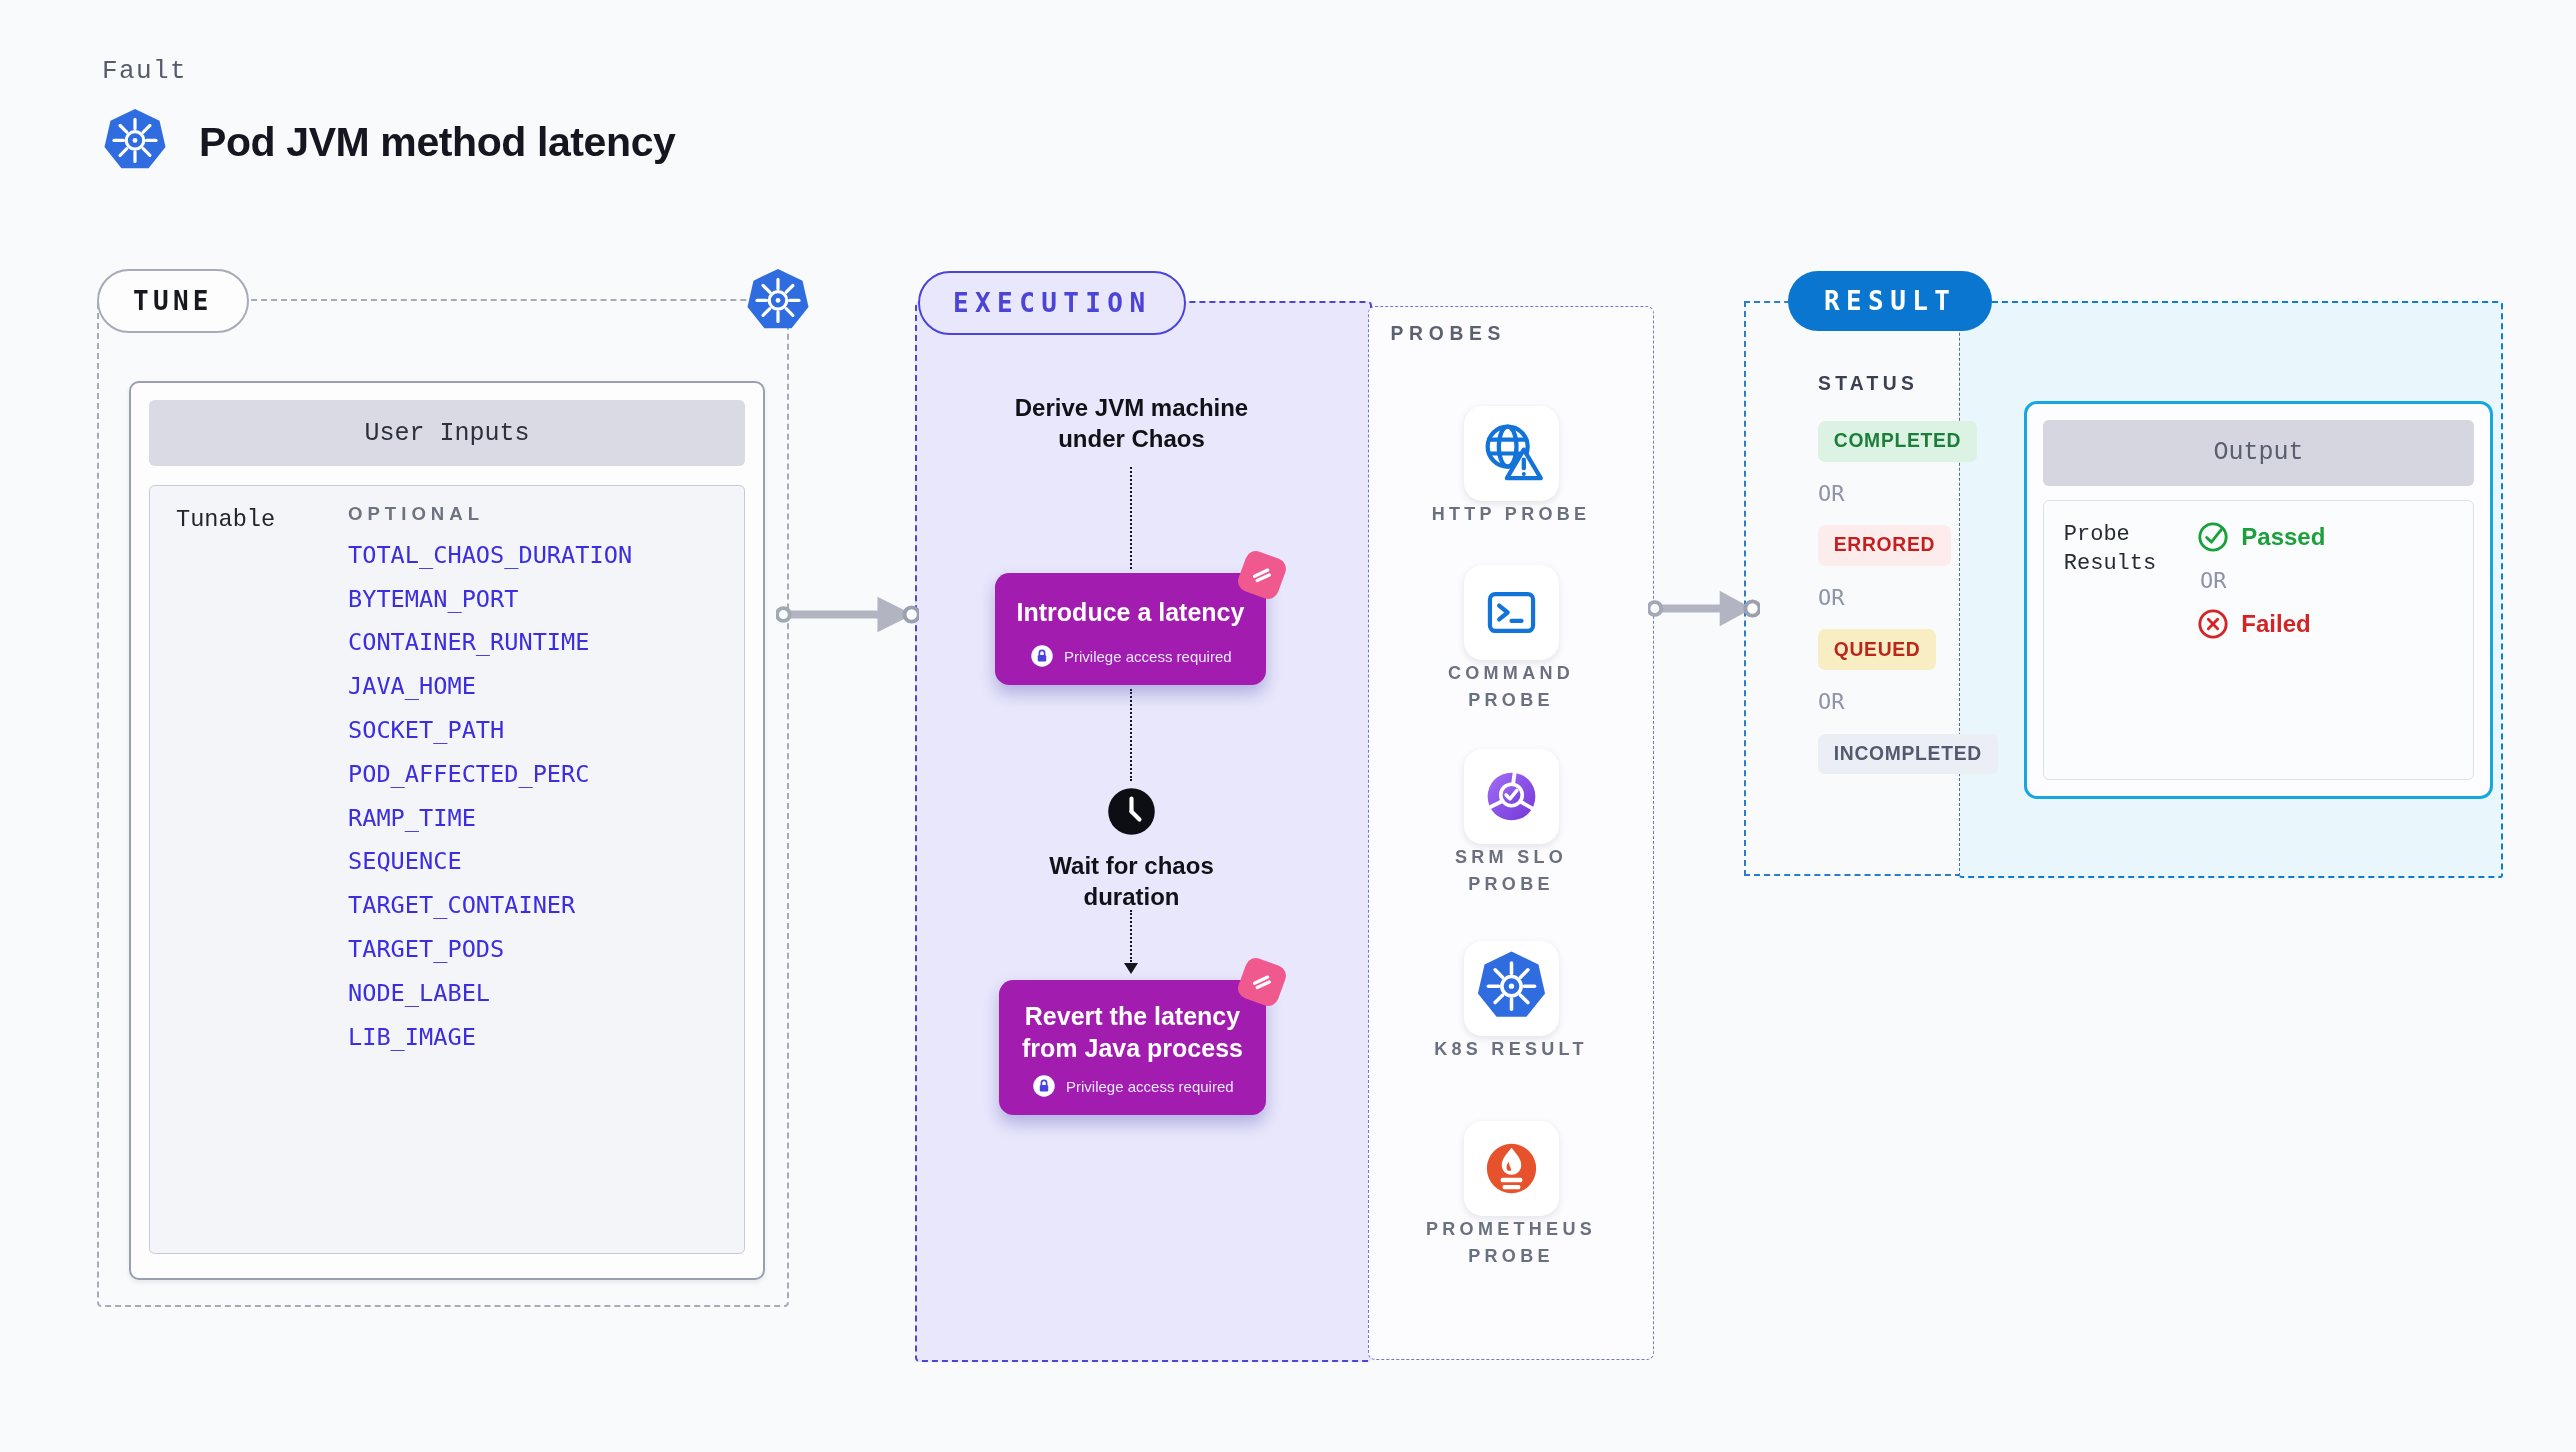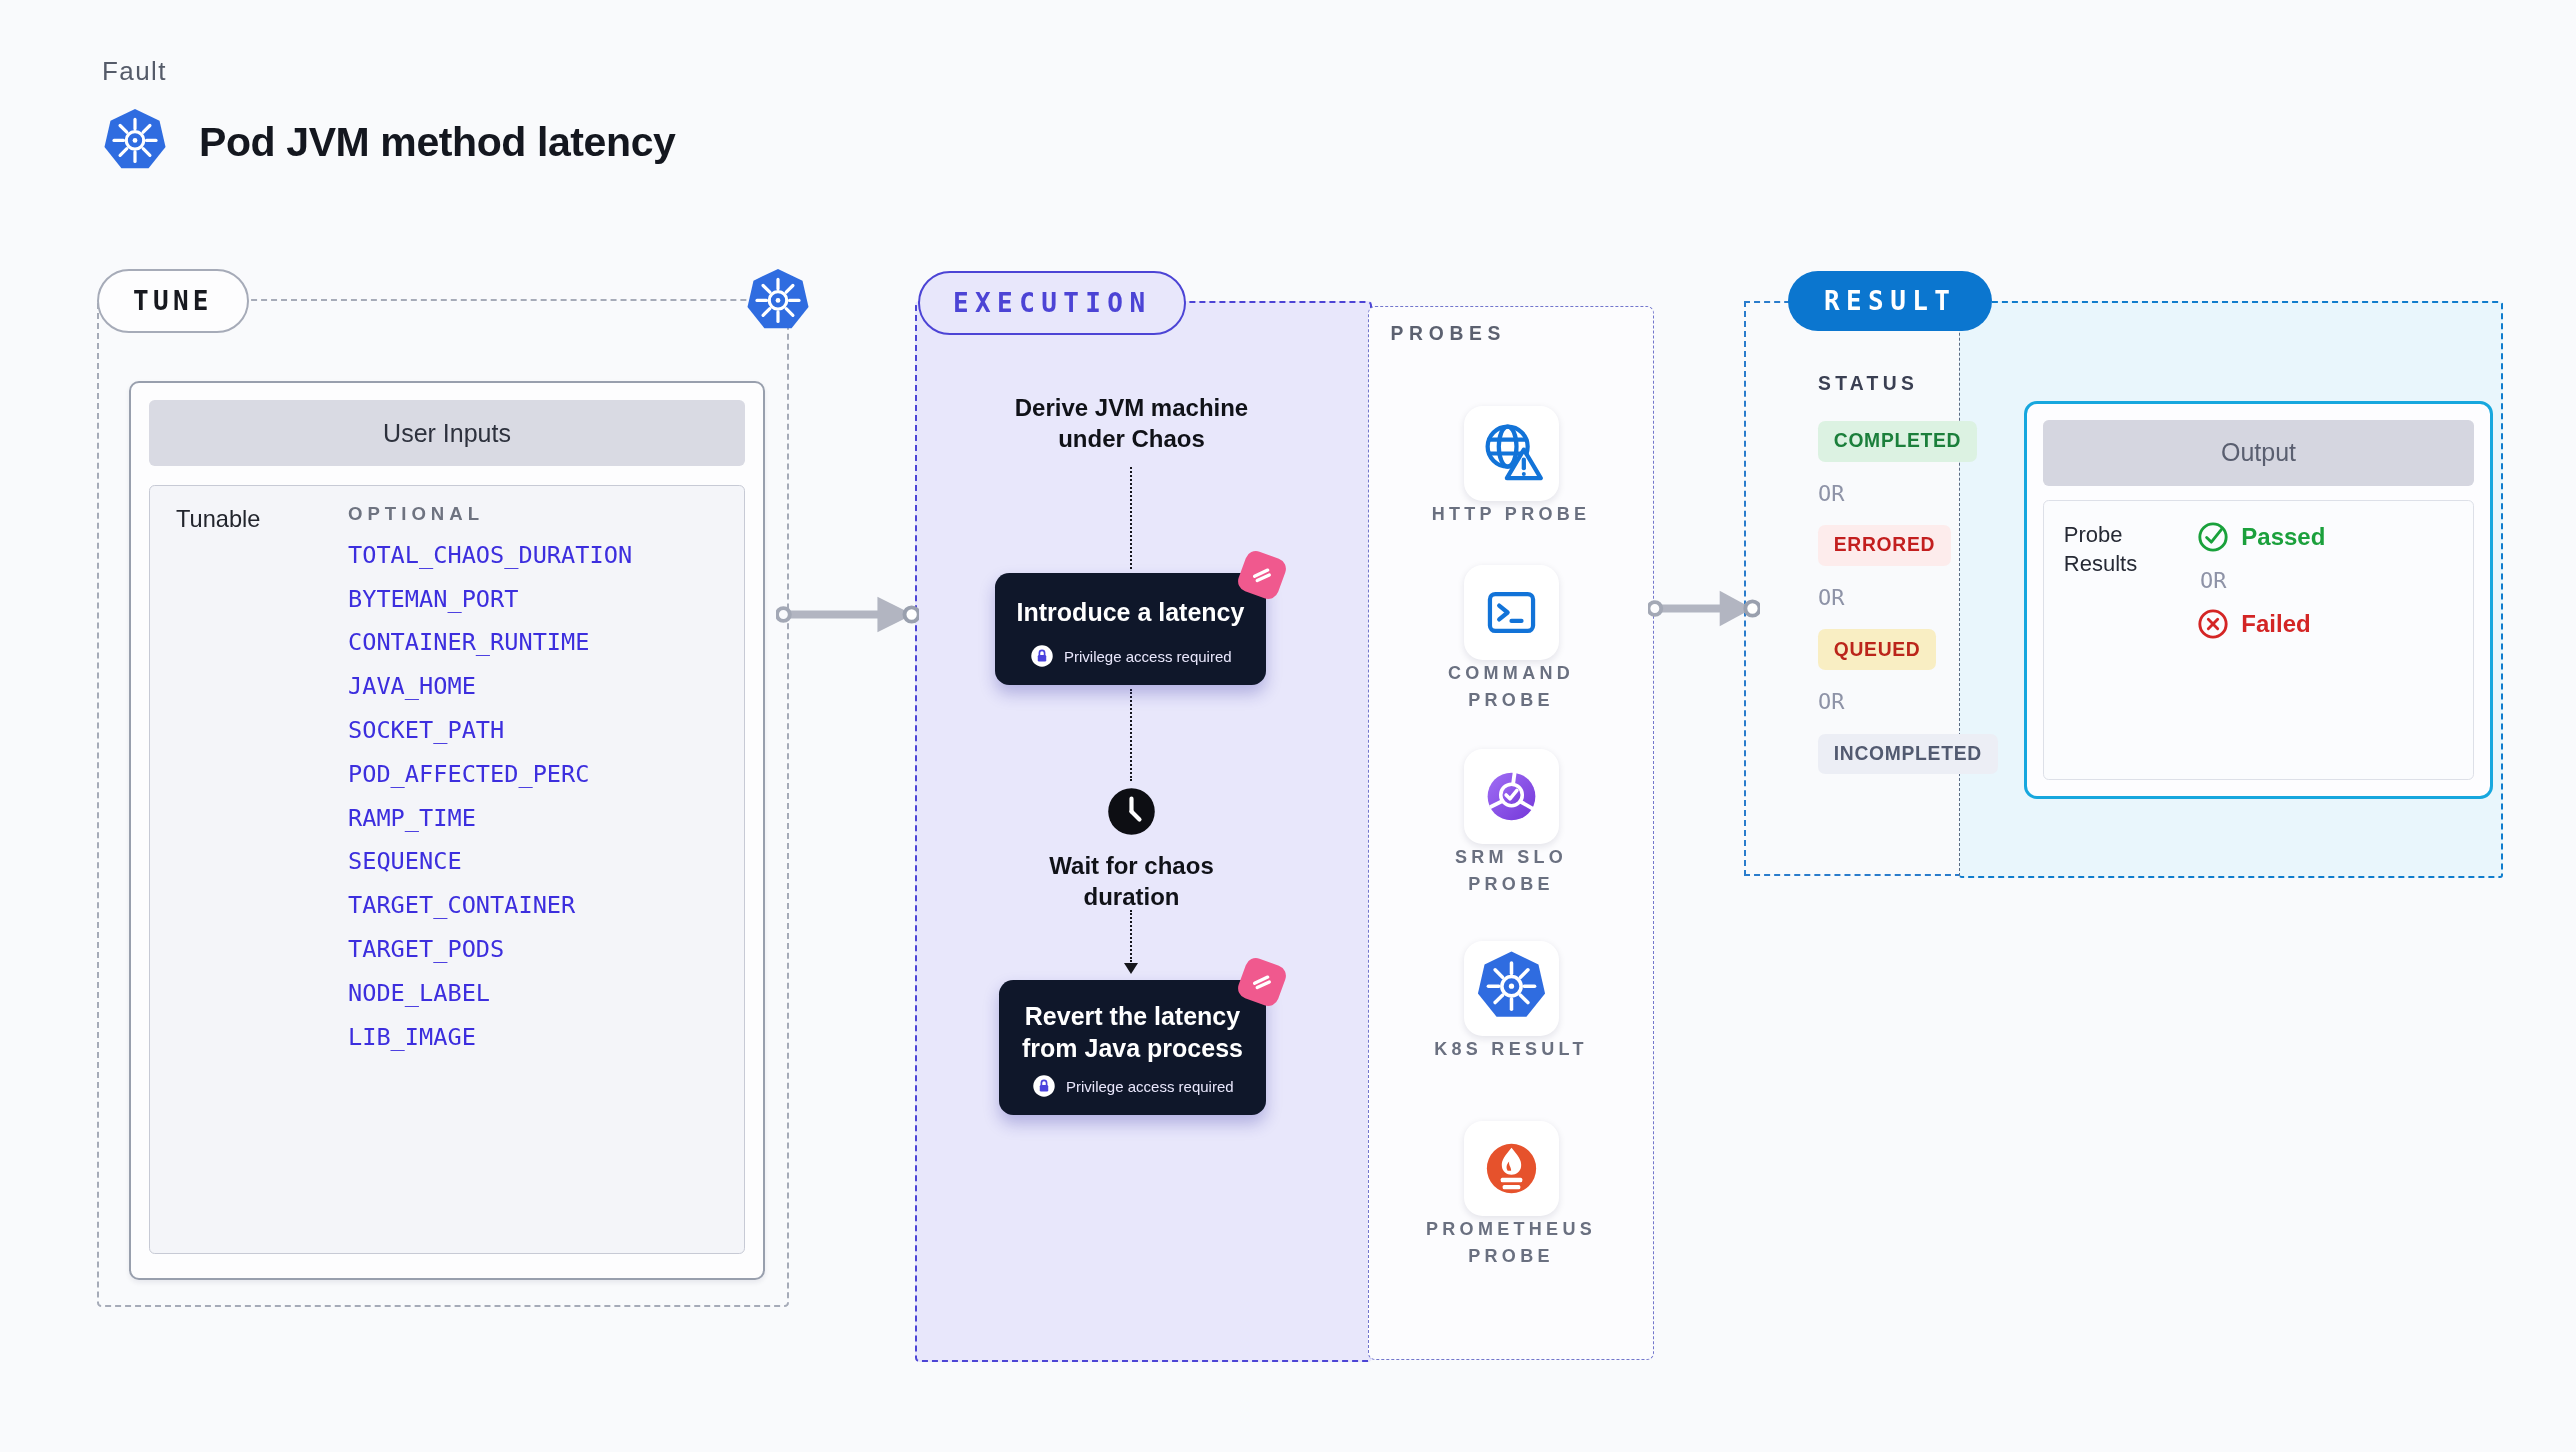--- a/index.html
+++ b/index.html
@@ -1,18 +1,18 @@
 <!DOCTYPE html>
 <html style="font-size:11.5px"><head>
 <meta charset="utf-8">
 <style>
   html,body{margin:0;padding:0;background:#f9fafc;}
   #canvas{position:relative;width:2576px;height:1452px;background:#f9fafc;overflow:hidden;
           font-family:"Liberation Sans","DejaVu Sans",sans-serif;}
-  .mono{font-family:Liberation Sans, sans-serif;}
+  .mono{font-family:Liberation Mono, monospace;}
 
   
   .fault-label{position:absolute;left:102px;top:56px;font-size:26px;color:#555b69;letter-spacing:1.4px;}
   .title-row{position:absolute;left:100px;top:106px;display:flex;align-items:center;gap:29px;}
   .title-k8s{width:70px;height:73px;}
   .page-title{font-size:41px;font-weight:700;color:#14171f;letter-spacing:-0.4px;}
 
   
   .pill{position:absolute;height:60px;display:flex;align-items:center;justify-content:center;
         border-radius:33px;font-weight:700;font-size:26px;letter-spacing:6.4px;z-index:6;
@@ -43,21 +43,21 @@
   
   .exec-box{position:absolute;left:915px;top:301px;width:453px;height:1057px;background:#e8e7fb;
             border:2.9px dashed #4c44d5;border-radius:4.3px;}
   .probes-box{position:absolute;left:1368px;top:306px;width:284px;height:1052px;background:#fcfcfe;
               border:1.4px dashed #7276cc;border-radius:7.2px;}
   .derive-text{position:absolute;left:988px;top:393px;width:287px;text-align:center;
                font-size:24px;font-weight:700;color:#101218;line-height:1.28;}
   .dotted-conn{position:absolute;width:0;border-left:2.9px dotted #15161b;}
   .dotted-conn.arrow::after{content:"";position:absolute;left:-7.9px;bottom:-11.5px;width:0;height:0;
                border-left:7.2px solid transparent;border-right:7.2px solid transparent;border-top:11.5px solid #15161b;}
-  .step-card{position:absolute;background:#0f172a;border-radius:14.3px;
+  .step-card{position:absolute;background:#a21caf;border-radius:14.3px;
              box-shadow:0 8.6px 15.8px rgba(43,38,160,.28);text-align:center;z-index:3;}
   .step-title{color:#ffffff;font-weight:700;font-size:25px;line-height:1.28;padding:0 21.5px;}
   .priv{position:absolute;left:0;right:0;bottom:15.8px;display:flex;align-items:center;justify-content:center;gap:8.6px;}
   .priv-text{color:#e9e7fc;font-size:15px;}
   .priv svg{width:26px;height:26px;}
   .chaos-badge{position:absolute;top:-18.6px;right:-17px;width:42px;height:42px;background:#f0598e;
                border-radius:10.7px;transform:rotate(20deg);z-index:4;display:flex;align-items:center;justify-content:center;}
   .chaos-badge svg{width:31.5px;height:31.5px;}
   .clock-wrap{position:absolute;left:1107px;top:787px;width:49px;height:49px;}
   .wait-text{position:absolute;left:1024px;top:850px;width:215px;text-align:center;

